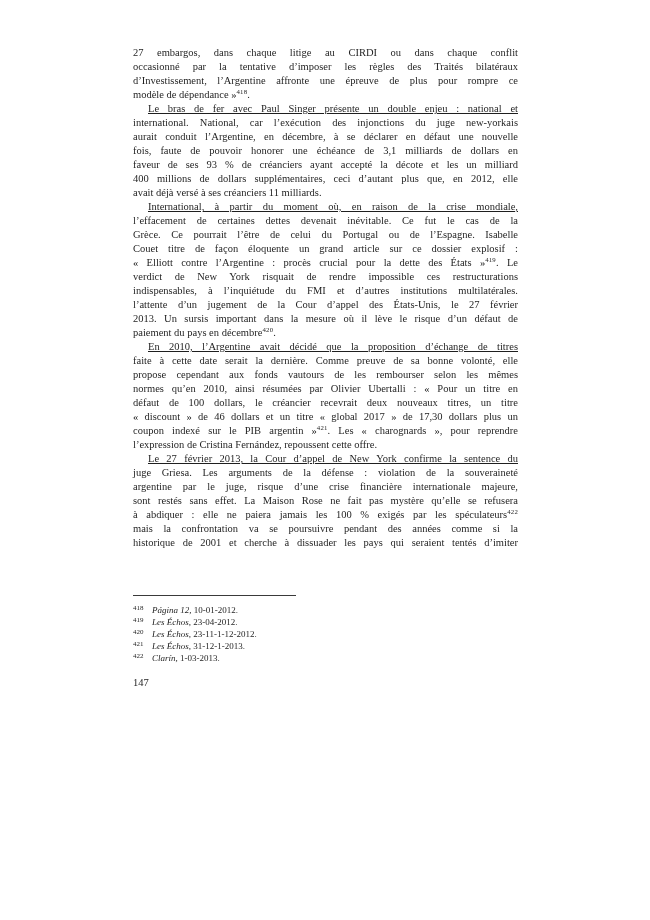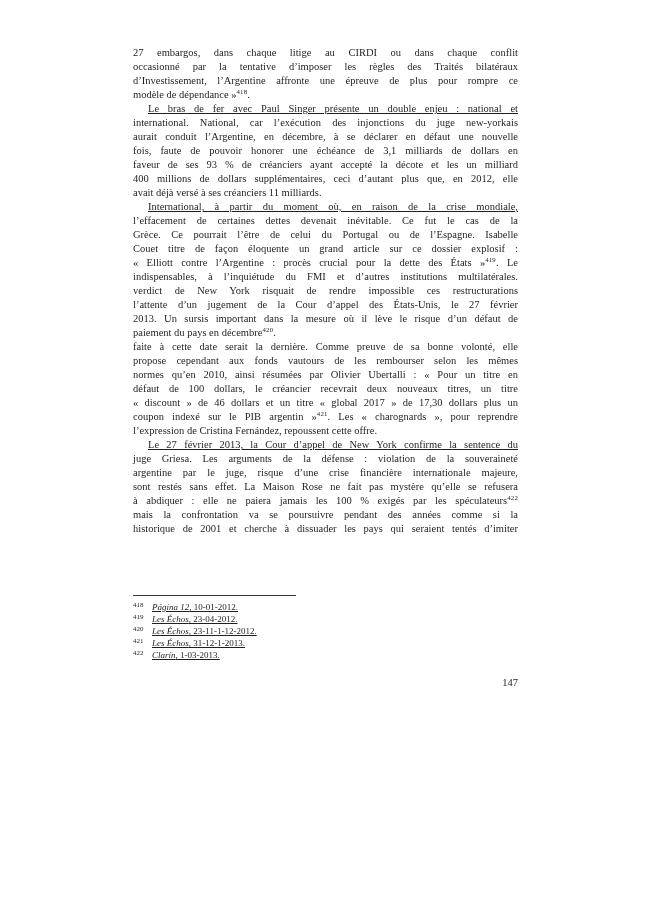--- a/index.html
+++ b/index.html
@@ -51,40 +51,39 @@
     width: 385px;
   }
   .fn-sep {
     width: 163px;
     height: 0;
     border-top: 1.2px solid #3a3a3a;
     margin: 0 0 5px 0;
   }
   .footnote {
     font-size: 9px;
-    line-height: 12px;
+    line-height: 18px;
     height: 12px;
     white-space: nowrap;
-    text-decoration: underline;
   }
   .fn-num {
     display: inline-block;
     width: 19px;
     font-size: 7px;
     transform: translateY(-3px);
   }
   .fn-src {
     font-style: italic;
   }
   .page-number {
     position: absolute;
     left: 133px;
     top: 676px;
     width: 385px;
-    text-align: right;
+    text-align: left;
     font-size: 10.5px;
     line-height: 13px;
   }
 </style>
 </head>
 <body>
 
 <div class="page">
   <div class="body-text">
       <div>
@@ -101,29 +100,30 @@
         <div class="ln j">faveur de ses 93 % de créanciers ayant accepté la décote et les un milliard</div>
         <div class="ln j">400 millions de dollars supplémentaires, ceci d’autant plus que, en 2012, elle</div>
         <div class="ln">avait déjà versé à ses créanciers 11 milliards.</div>
       </div>
       <div>
         <div class="ln j ind">International, à partir du moment où, en raison de la crise mondiale,</div>
         <div class="ln j">l’effacement de certaines dettes devenait inévitable. Ce fut le cas de la</div>
         <div class="ln j">Grèce. Ce pourrait l’être de celui du Portugal ou de l’Espagne. Isabelle</div>
         <div class="ln j">Couet titre de façon éloquente un grand article sur ce dossier explosif :</div>
         <div class="ln j">« Elliott contre l’Argentine : procès crucial pour la dette des États »<sup class="ref">419</sup>. Le</div>
+        <div class="ln j">verdict de New York risquait de rendre impossible ces restructurations</div>
         <div class="ln j">indispensables, à l’inquiétude du FMI et d’autres institutions multilatérales.</div>
-        <div class="ln j">verdict de New York risquait de rendre impossible ces restructurations</div>
       </div>
       <div>
         <div class="ln j">l’attente d’un jugement de la Cour d’appel des États-Unis, le 27 février</div>
         <div class="ln j">2013. Un sursis important dans la mesure où il lève le risque d’un défaut de</div>
         <div class="ln">paiement du pays en décembre<sup class="ref">420</sup>.</div>
       </div>
       <div>
+        <div class="ln j ind">En 2010, l’Argentine avait décidé que la proposition d’échange de titres</div>
         <div class="ln j">faite à cette date serait la dernière. Comme preuve de sa bonne volonté, elle</div>
         <div class="ln j">propose cependant aux fonds vautours de les rembourser selon les mêmes</div>
         <div class="ln j">normes qu’en 2010, ainsi résumées par Olivier Ubertalli : « Pour un titre en</div>
         <div class="ln j">défaut de 100 dollars, le créancier recevrait deux nouveaux titres, un titre</div>
         <div class="ln j">« discount » de 46 dollars et un titre « global 2017 » de 17,30 dollars plus un</div>
         <div class="ln j">coupon indexé sur le PIB argentin »<sup class="ref">421</sup>. Les « charognards », pour reprendre</div>
         <div class="ln">l’expression de Cristina Fernández, repoussent cette offre.</div>
       </div>
       <div>
         <div class="ln j ind">Le 27 février 2013, la Cour d’appel de New York confirme la sentence du</div>

